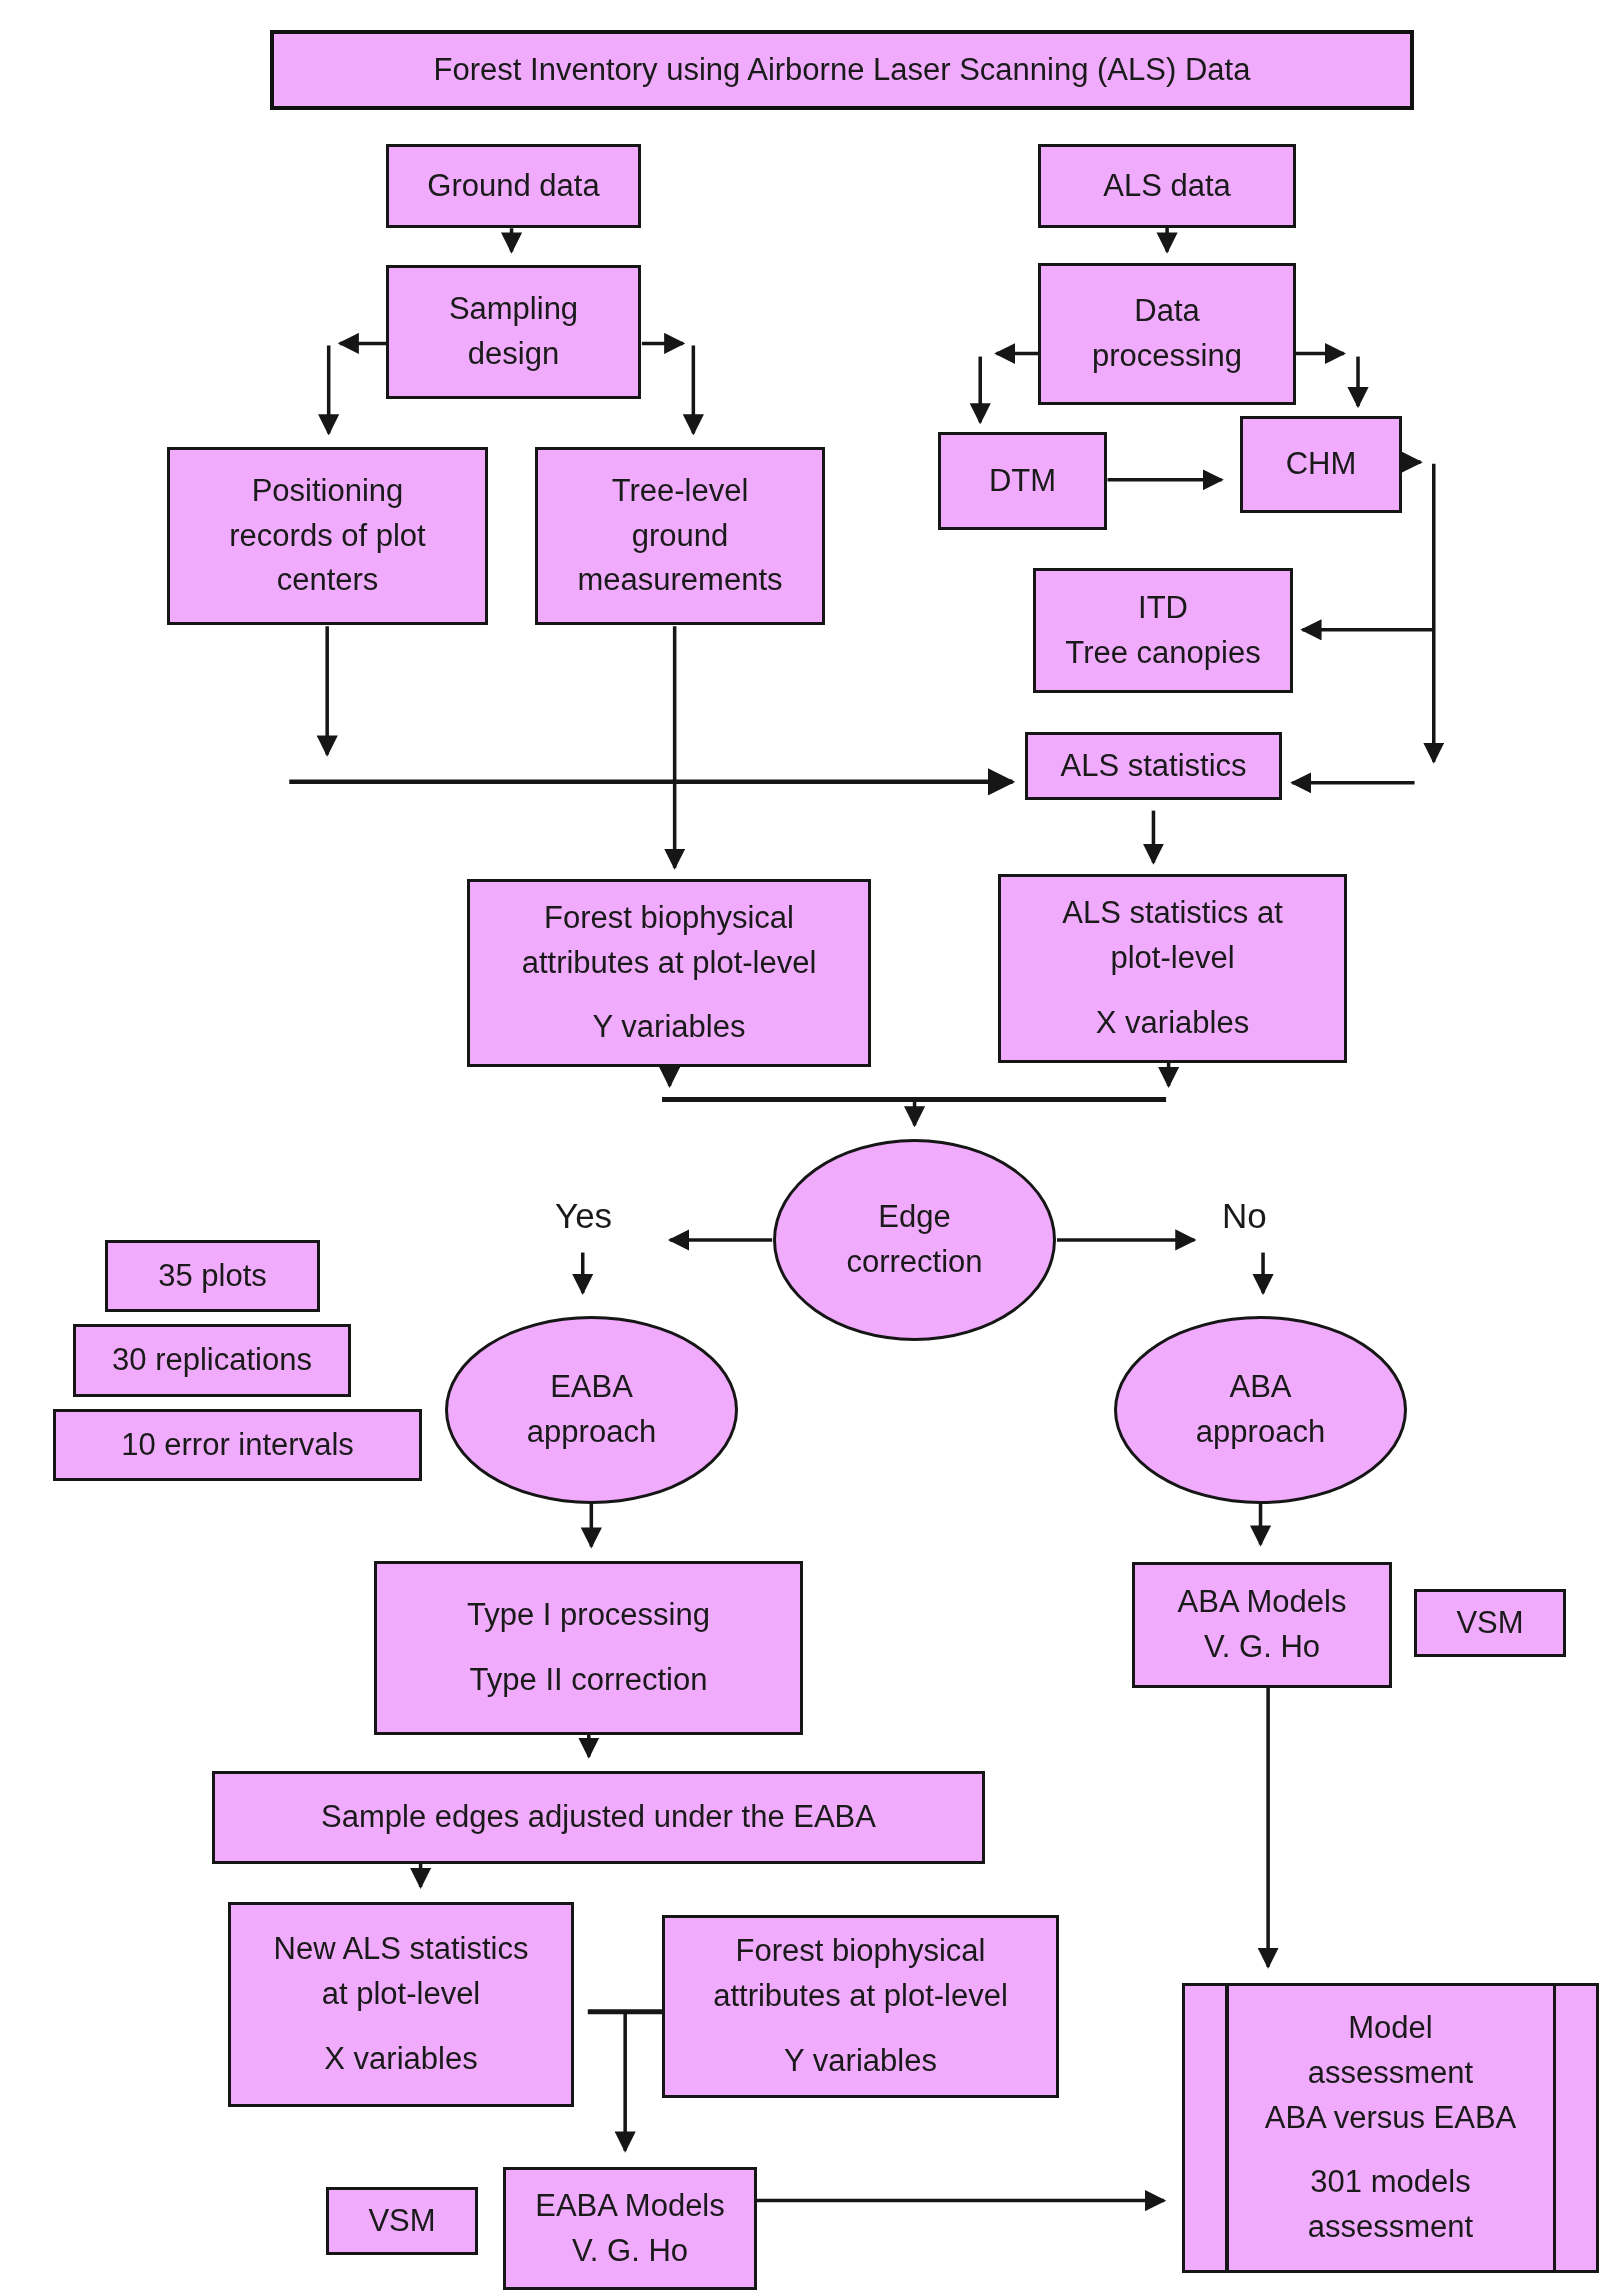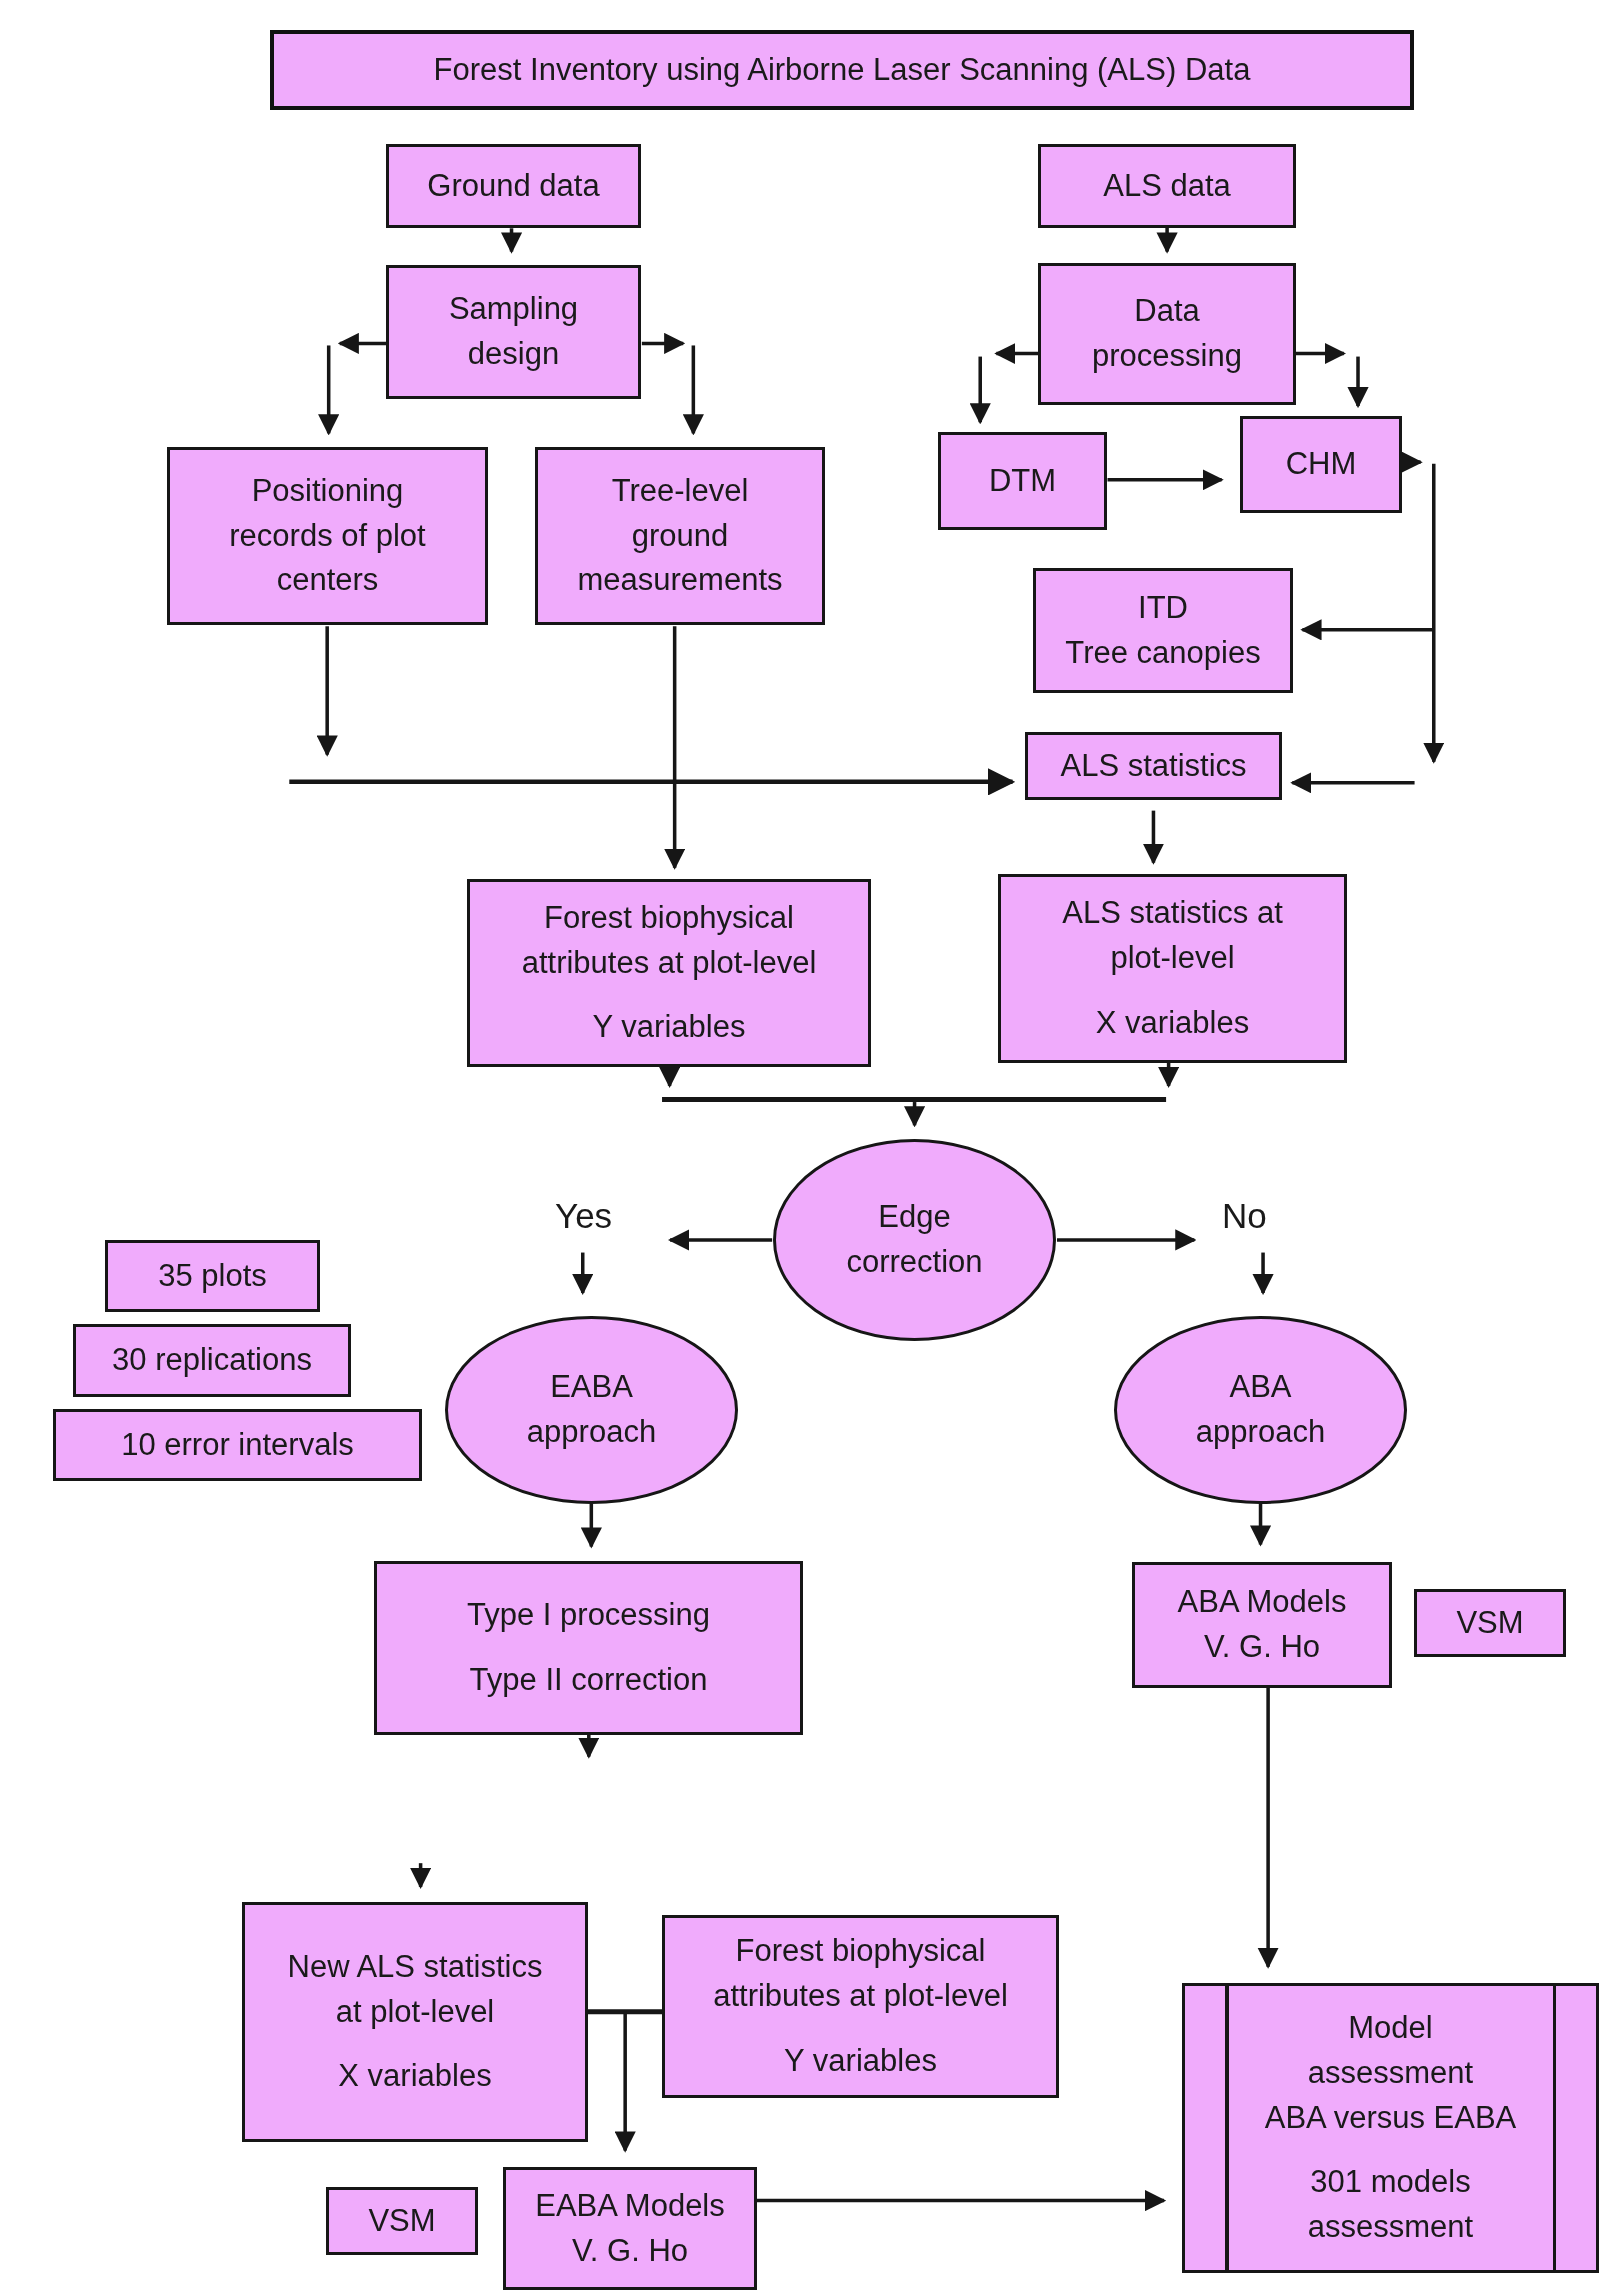--- a/index.html
+++ b/index.html
@@ -154,21 +154,24 @@
   <div class="node ellipse" style="left:1114px;top:1316px;width:293px;height:188px;">
     <div class="ln">ABA</div>
     <div class="ln">approach</div>
   </div>
 
   <div class="node box" style="left:374px;top:1561px;width:429px;height:174px;">
     <div class="ln">Type I processing</div>
     <div class="ln"></div>
     <div class="ln">Type II correction</div>
   </div>
-  <div class="node box" style="left:242px;top:1902px;width:346px;height:240px;">
+  <div class="node box" style="left:212px;top:1771px;width:773px;height:93px;">
+    <div class="ln">Sample edges adjusted under the EABA</div>
+  </div>
+  <div class="node box" style="left:228px;top:1902px;width:346px;height:205px;">
     <div class="ln">New ALS statistics</div>
     <div class="ln">at plot-level</div>
     <div class="ln"></div>
     <div class="ln">X variables</div>
   </div>
   <div class="node box" style="left:662px;top:1915px;width:397px;height:183px;">
     <div class="ln">Forest biophysical</div>
     <div class="ln">attributes at plot-level</div>
     <div class="ln"></div>
     <div class="ln">Y variables</div>

